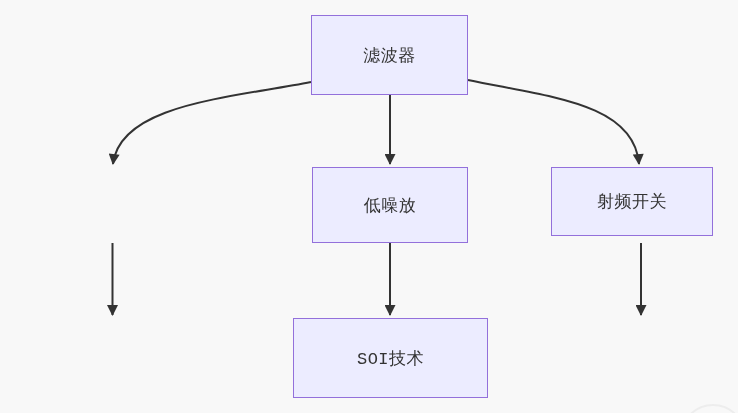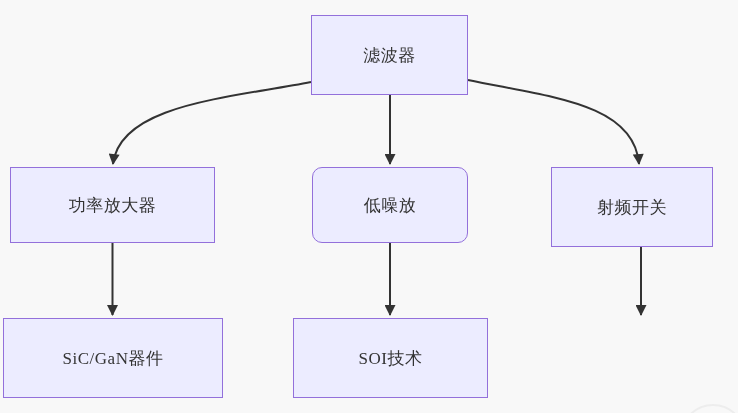--- a/index.html
+++ b/index.html
@@ -1,21 +1,21 @@
 <!DOCTYPE html>
 <html style="--background: #f8f8f8; --node-fill: #ECECFF; --node-border: #9370DB; --edge-stroke: #333333; --text: #333333; --watermark: #ededed;"><head>
 <meta charset="utf-8">
 <style>
   html, body { margin: 0; padding: 0; }
   .canvas {
     position: relative;
     width: 738px;
     height: 413px;
     background: var(--background, #f8f8f8);
-    font-family: Liberation Serif, serif;
+    font-family: Liberation Mono, monospace;
     overflow: hidden;
   }
   .edges-layer, .watermark-layer {
     position: absolute;
     left: 0; top: 0;
     width: 738px; height: 413px;
   }
   .edge {
     fill: none;
     stroke: var(--edge-stroke, #333333);
@@ -30,22 +30,22 @@
     justify-content: center;
     background: var(--node-fill, #ECECFF);
     border: 1.5px solid var(--node-border, #9370DB);
     color: var(--text, #333333);
     font-size: 17px;
     text-align: center;
     letter-spacing: 0.5px;
   }
   .node-filter  { left: 311px; top: 15px;  width: 157px; height: 80px; }
   .node-pa      { left: 10px;  top: 167px; width: 205px; height: 76px; }
-  .node-lna     { left: 312px; top: 167px; width: 156px; height: 76px; border-radius: 10px; }
-  .node-rf      { left: 551px; top: 167px; width: 162px; height: 80px; }
+  .node-lna     { left: 312px; top: 167px; width: 156px; height: 76px; }
+  .node-rf      { left: 551px; top: 167px; width: 162px; height: 69px; }
   .node-sicgan  { left: 3px;   top: 318px; width: 220px; height: 80px; }
   .node-cmos    { left: 293px; top: 318px; width: 195px; height: 80px; }
   .node-soi     { left: 555px; top: 318px; width: 173px; height: 80px; }
   .watermark-circle {
     fill: none;
     stroke: var(--watermark, #ededed);
     stroke-width: 2px;
   }
 </style>
 </head>
@@ -67,29 +67,23 @@
     <path class="edge" d="M390,95 L390,164" marker-end="url(#arrow)"></path>
     <path class="edge" d="M468,80 C549,97 634,103 639,164" marker-end="url(#arrow)"></path>
     <path class="edge" d="M112.5,243 L112.5,315" marker-end="url(#arrow)"></path>
     <path class="edge" d="M390,243 L390,315" marker-end="url(#arrow)"></path>
     <path class="edge" d="M641,243 L641,315" marker-end="url(#arrow)"></path>
   </svg>
 
   <div class="node node-filter">
     <span>滤波器</span>
   </div>
-  <div class="node node-pa">
-    <span>功率放大器</span>
-  </div>
   <div class="node node-lna">
     <span>低噪放</span>
   </div>
   <div class="node node-rf">
     <span>射频开关</span>
-  </div>
-  <div class="node node-sicgan">
-    <span>SiC/GaN器件</span>
   </div>
   <div class="node node-cmos">
     <span>SOI技术</span>
   </div>
 
 </div>
 
 </body></html>

